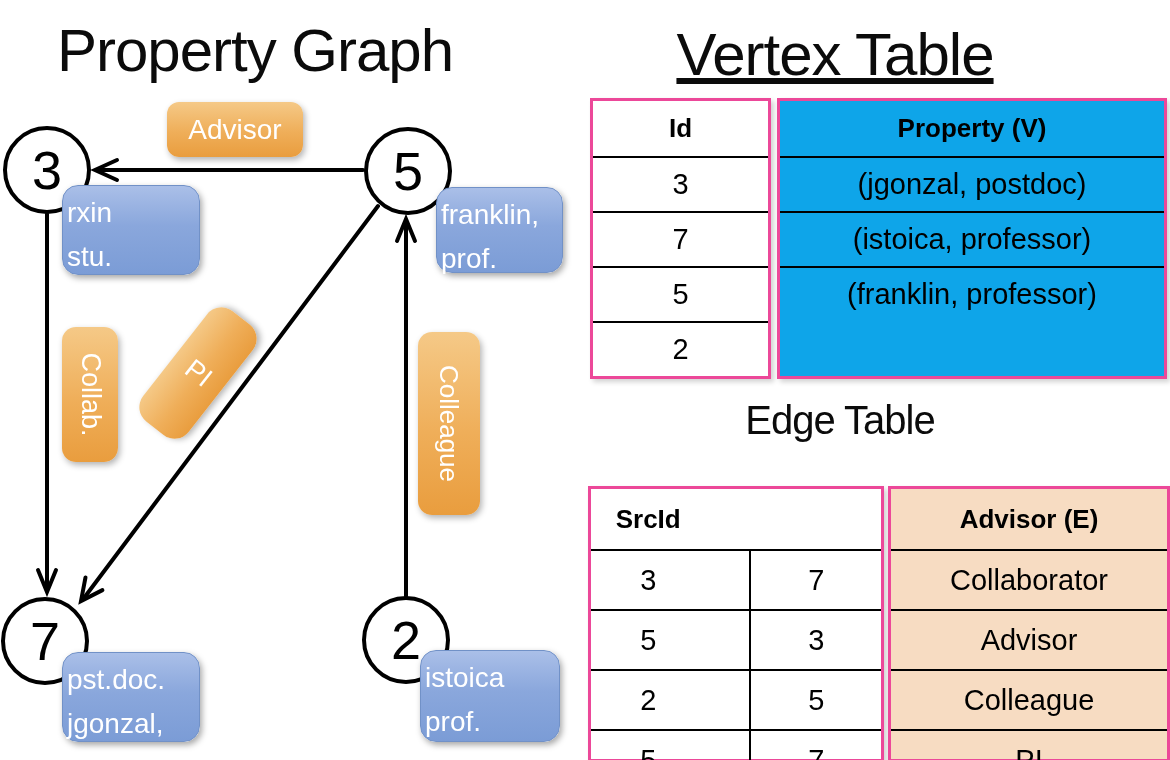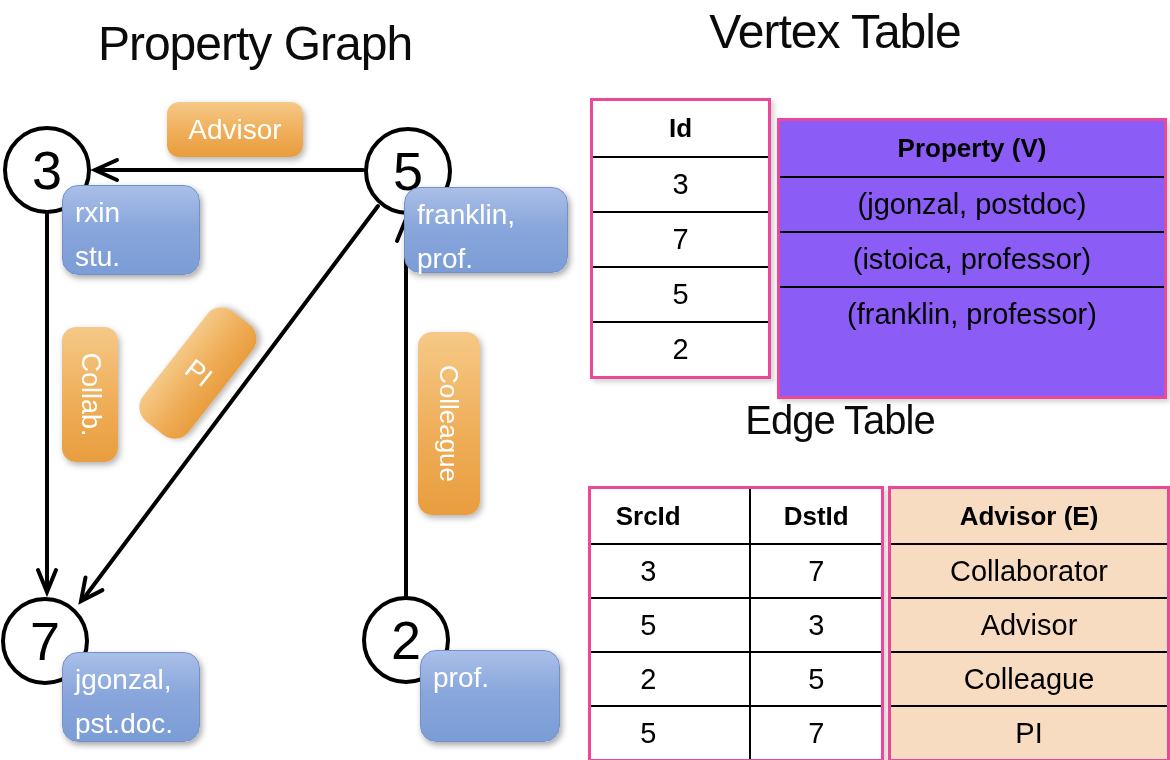--- a/index.html
+++ b/index.html
@@ -1,65 +1,65 @@
 <!DOCTYPE html>
 <html><head>
 <meta charset="utf-8">
 <style>
   html,body{margin:0;padding:0;background:#fff;}
   .slide{
     position:relative;width:1170px;height:760px;background:#ffffff;
     font-family:"Liberation Sans",sans-serif;overflow:hidden;color:#000;
   }
   .big-title{
-    position:absolute;text-align:center;font-size:48px;font-weight:400;
+    position:absolute;text-align:center;font-size:60px;font-weight:400;
     letter-spacing:-1px;color:#0b0b0b;white-space:nowrap;
   }
   
   .edges-layer{position:absolute;left:0;top:0;z-index:1;}
   .vertex{
     position:absolute;width:88px;height:88px;box-sizing:border-box;
     border:4px solid #000;border-radius:50%;background:#fff;z-index:2;
     display:flex;align-items:center;justify-content:center;
     font-size:54px;font-weight:400;
   }
   .pill-blue{
     position:absolute;z-index:3;box-sizing:border-box;border-radius:16px;
     background:linear-gradient(180deg,#aabfe8 0%,#8aa7dc 45%,#7b9cd6 100%);
     border:1px solid #7191c7;
     box-shadow:2px 3px 6px rgba(0,0,0,0.35);
-    color:#fff;font-size:28px;line-height:44px;padding:5px 0 0 12px;
+    color:#fff;font-size:28px;line-height:44px;padding:5px 0 0 4px;
   }
   .pill-orange{
     position:absolute;z-index:3;box-sizing:border-box;border-radius:14px;
     background:linear-gradient(180deg,#f5c987 0%,#efae59 55%,#e99d3e 100%);
     box-shadow:2px 3px 6px rgba(0,0,0,0.3);
     color:#fff;display:flex;align-items:center;justify-content:center;
     font-size:28px;
   }
   .pill-orange .rot90{transform:rotate(90deg);white-space:nowrap;}
   
   .subtbl{
     position:absolute;box-sizing:border-box;border:3px solid #ec4899;background:#fff;
     box-shadow:3px 3px 5px rgba(0,0,0,0.18);
   }
   .subtbl .trow{
     height:55px;box-sizing:border-box;border-top:2px solid #000;
     display:flex;align-items:center;justify-content:center;
     font-size:29px;font-weight:400;
   }
-  .subtbl.etbl .trow{height:54px;gap:44px;}
+  .subtbl.etbl .trow{height:60px;gap:44px;}
   .subtbl .trow:first-child{border-top:none;}
   .subtbl .trow.hdr{font-weight:bold;font-size:26px;}
   .subtbl .trow.grid2{display:grid;grid-template-columns:134fr 154fr;padding:0;}
   .subtbl .trow.grid2 .cell{
     display:flex;align-items:center;justify-content:center;height:100%;
   }
   .subtbl .trow.grid2 .cell + .cell{border-left:2px solid #000;}
-  .fill-vblue{background:#8b5cf6;margin-top:20px;}
+  .fill-vblue{background:#0ea5e9;}
   .fill-eorange{background:#f7dcc2;}
 </style>
 </head>
 <body>
 
 <div class="slide">
 
   <div class="big-title" style="left:0;top:16px;width:510px;">Property Graph</div>
 
   <svg class="edges-layer" width="585" height="760" viewBox="0 0 585 760">
@@ -91,46 +91,47 @@
     <span>7</span>
   </div>
   <div class="vertex" style="left:362px;top:596px;">
     <span>2</span>
   </div>
 
   <div class="pill-blue" style="left:62px;top:185px;width:138px;height:90px;">
     <div>rxin</div>
     <div>stu.</div>
   </div>
-  <div class="pill-blue" style="left:404px;top:187px;width:164px;height:86px;">
+  <div class="pill-blue" style="left:436px;top:187px;width:127px;height:86px;">
     <div>franklin,</div>
     <div>prof.</div>
   </div>
   <div class="pill-blue" style="left:62px;top:652px;width:138px;height:90px;">
+    <div>pst.doc.</div>
     <div>jgonzal,</div>
-    <div>pst.doc.</div>
   </div>
   <div class="pill-blue" style="left:420px;top:650px;width:140px;height:92px;">
+    <div>istoica</div>
     <div>prof.</div>
   </div>
 
   <div class="pill-orange" style="left:167px;top:102px;width:136px;height:55px;border-radius:12px;">
     <span>Advisor</span>
   </div>
   <div class="pill-orange" style="left:62px;top:327px;width:56px;height:135px;font-size:27px;">
     <span class="rot90">Collab.</span>
   </div>
   <div class="pill-orange" style="left:128px;top:344px;width:140px;height:58px;border-radius:18px;transform:rotate(-52deg);font-size:27px;">
     <span class="rot90">PI</span>
   </div>
   <div class="pill-orange" style="left:418px;top:332px;width:62px;height:183px;font-size:26px;">
     <span class="rot90">Colleague</span>
   </div>
 
-  <div class="big-title" style="left:585px;top:4px;width:500px;">Vertex Table</div>
+  <div class="big-title" style="left:585px;top:20px;width:500px;text-decoration:underline;">Vertex Table</div>
 
   <div class="subtbl" style="left:590px;top:98px;width:181px;height:281px;">
     <div class="trow hdr">Id</div>
     <div class="trow">3</div>
     <div class="trow">7</div>
     <div class="trow">5</div>
     <div class="trow">2</div>
   </div>
 
   <div class="subtbl fill-vblue" style="left:777px;top:98px;width:390px;height:281px;">
@@ -138,21 +139,20 @@
     <div class="trow">(jgonzal, postdoc)</div>
     <div class="trow">(istoica, professor)</div>
     <div class="trow">(franklin, professor)</div>
   </div>
 
   <div class="big-title" style="left:590px;top:398px;width:500px;font-size:40px;">Edge Table</div>
 
   <div class="subtbl etbl" style="left:588px;top:486px;width:296px;height:276px;">
     <div class="trow hdr grid2">
       <div class="cell">SrcId</div>
-      <div class="cell">DstId</div>
     </div>
     <div class="trow grid2">
       <div class="cell">3</div>
       <div class="cell">7</div>
     </div>
     <div class="trow grid2">
       <div class="cell">5</div>
       <div class="cell">3</div>
     </div>
     <div class="trow grid2">

